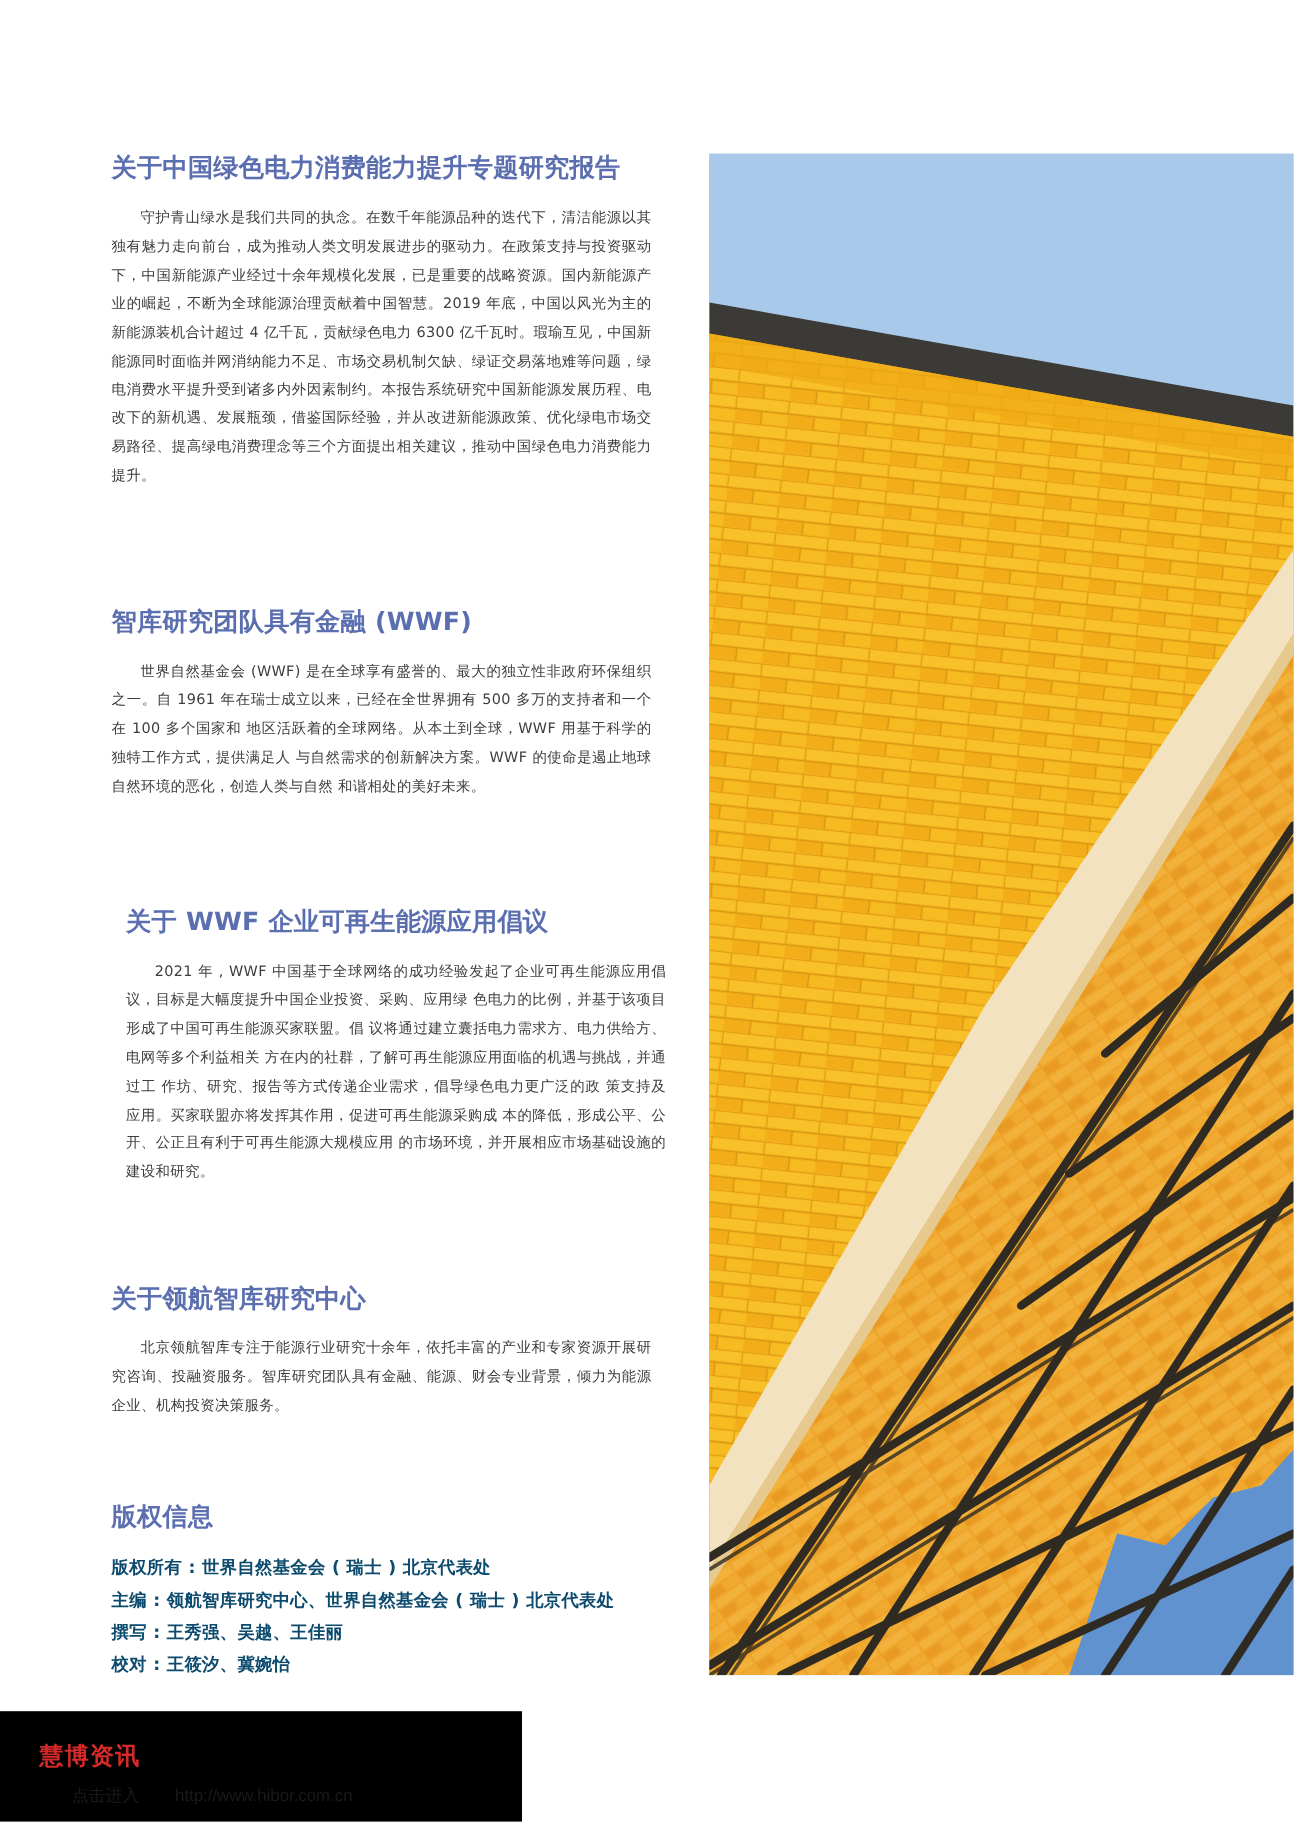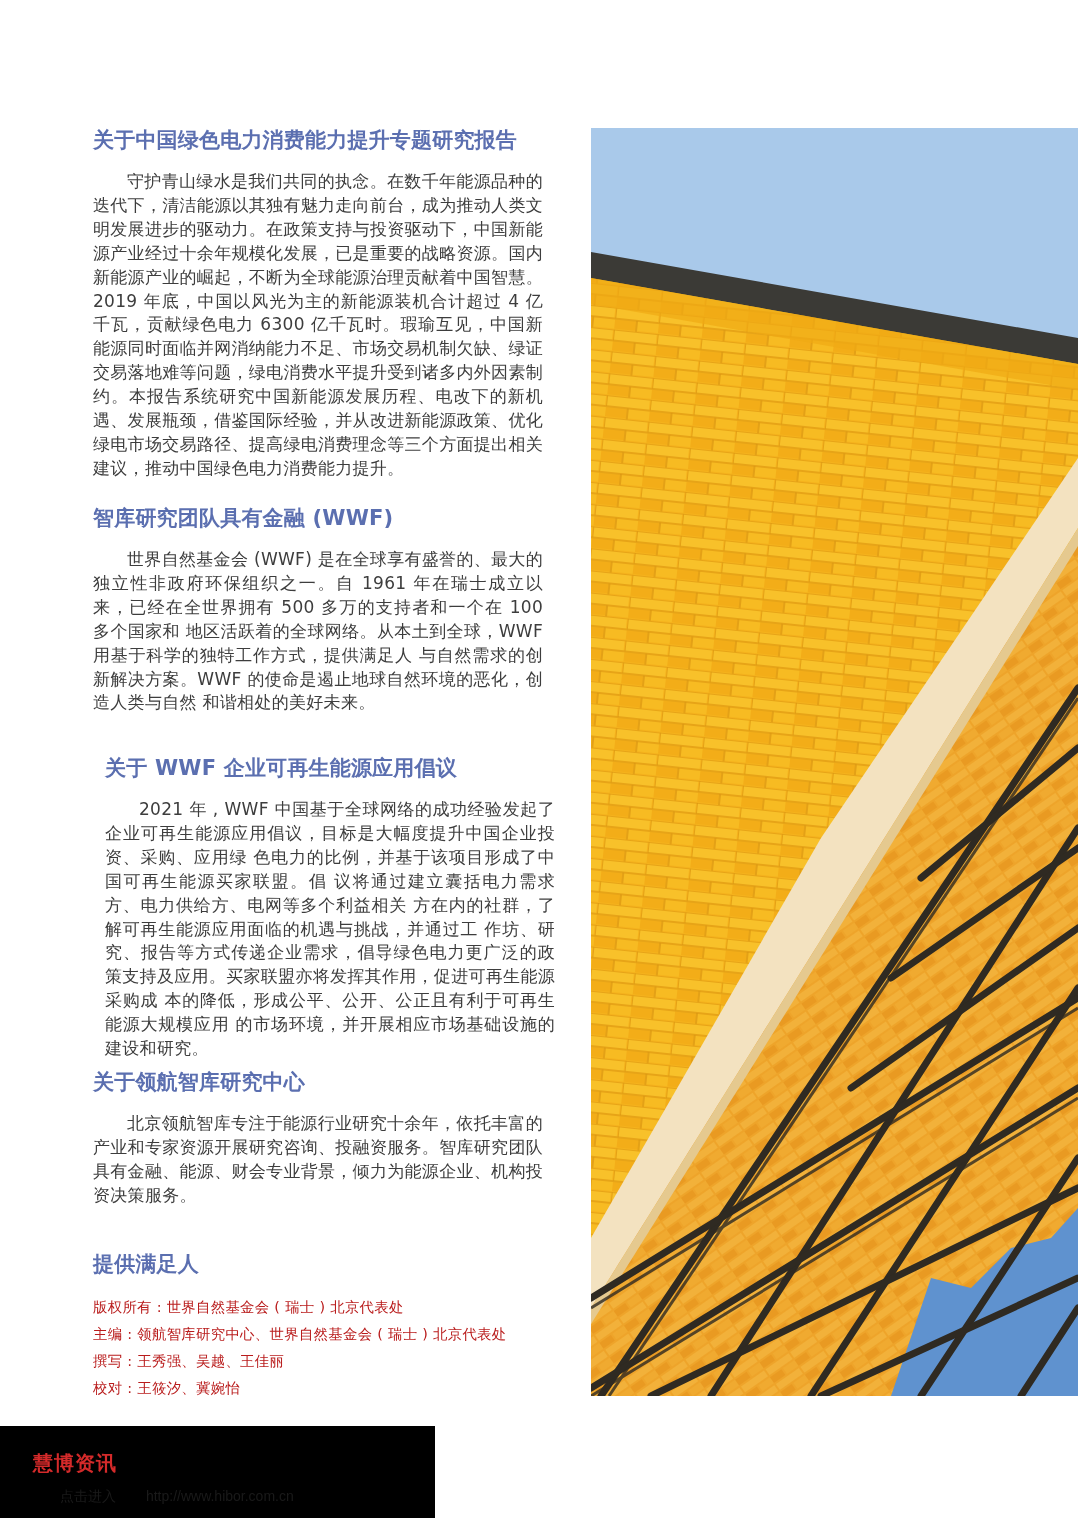--- a/index.html
+++ b/index.html
@@ -11,32 +11,32 @@
     }
     .text-col {
       position: absolute; left: 93px; top: 126px; width: 450px;
     }
     .section { margin: 0; }
     .section-title {
       font-size: 21px; font-weight: bold; color: #5b6fb0;
       margin: 0 0 16px 0; line-height: 28px; letter-spacing: 0.2px;
     }
     .section-body {
-      font-size: 17px; line-height: 23.9px; color: #3d3d3d;
+      font-size: 12px; line-height: 23.9px; color: #3d3d3d;
       text-indent: 2em; margin: 0; text-align: justify;
       letter-spacing: 0.3px;
     }
     .s1 { position: absolute; top: 0; left: 0; width: 450px; }
     .s2 { position: absolute; top: 378px; left: 0; width: 450px; }
     .s3 { position: absolute; top: 628px; left: 12px; width: 450px; }
     .s4 { position: absolute; top: 942px; left: 0; width: 450px; }
     .s5 { position: absolute; top: 1124px; left: 0; width: 450px; }
     .copyright-list { margin: 0; padding: 0; list-style: none; }
     .copyright-list li {
-      font-size: 14.4px; line-height: 27px; color: #b91c1c; letter-spacing: 0.3px;
+      font-size: 14.4px; line-height: 27px; color: #0c4a6e; letter-spacing: 0.3px; font-weight: bold;
     }
     .photo {
       position: absolute; left: 591px; top: 128px; width: 487px; height: 1268px;
       overflow: hidden; background: #a8c8e8;
     }
     .photo svg { display: block; }
     .footer-banner {
       position: absolute; left: 0; top: 1426px; width: 435px; height: 92px;
       background: #000000;
     }
@@ -70,21 +70,21 @@
     <h2 class="section-title">关于 WWF 企业可再生能源应用倡议</h2>
     <p class="section-body">2021 年 , WWF 中国基于全球网络的成功经验发起了企业可再生能源应用倡议，目标是大幅度提升中国企业投资、采购、应用绿 色电力的比例，并基于该项目形成了中国可再生能源买家联盟。倡 议将通过建立囊括电力需求方、电力供给方、电网等多个利益相关 方在内的社群，了解可再生能源应用面临的机遇与挑战，并通过工 作坊、研究、报告等方式传递企业需求，倡导绿色电力更广泛的政 策支持及应用。买家联盟亦将发挥其作用，促进可再生能源采购成 本的降低，形成公平、公开、公正且有利于可再生能源大规模应用 的市场环境，并开展相应市场基础设施的建设和研究。</p>
   </section>
 
   <section class="section s4">
     <h2 class="section-title">关于领航智库研究中心</h2>
     <p class="section-body">北京领航智库专注于能源行业研究十余年，依托丰富的产业和专家资源开展研究咨询、投融资服务。智库研究团队具有金融、能源、财会专业背景，倾力为能源企业、机构投资决策服务。</p>
   </section>
 
   <section class="section s5">
-    <h2 class="section-title">提供满足人</h2>
+    <h2 class="section-title">版权信息</h2>
     <ul class="copyright-list">
       <li>版权所有 : 世界自然基金会 ( 瑞士 ) 北京代表处</li>
       <li>主编 : 领航智库研究中心、世界自然基金会 ( 瑞士 ) 北京代表处</li>
       <li>撰写 : 王秀强、吴越、王佳丽</li>
       <li>校对 : 王筱汐、冀婉怡</li>
     </ul>
   </section>
 </div>
 
 <div class="photo">

